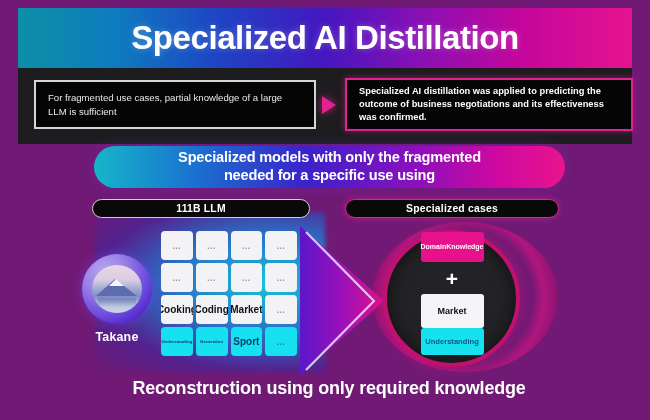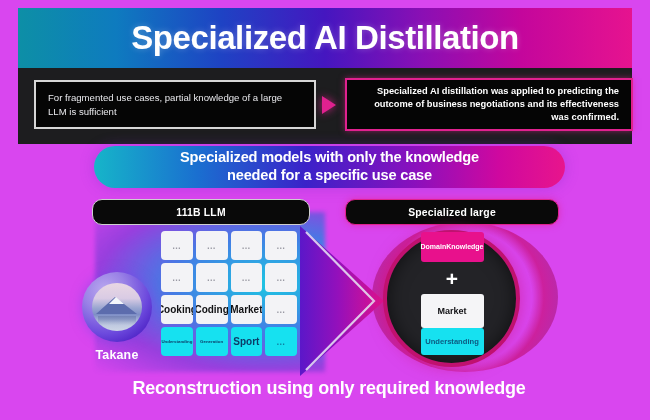--- a/index.html
+++ b/index.html
@@ -5,21 +5,21 @@
   * { box-sizing: border-box; margin: 0; padding: 0; }
   html, body {
     width: 650px; height: 420px;
     background: #000;
     font-family: "Liberation Sans", sans-serif;
     overflow: hidden;
   }
   #slide {
     position: relative;
     width: 650px; height: 420px;
-    background: #d946ef;
+    background: #701a75;
     overflow: hidden;
   }
 
   
   .title-band {
     position: absolute;
     left: 18px; top: 8px;
     width: 614px; height: 60px;
     background: linear-gradient(90deg,
         #0d8fa6 0%, #0e7bbf 16%, #1e43c4 33%,
@@ -66,21 +66,20 @@
     left: 345px; top: 78px;
     width: 288px; height: 53px;
     border: 2px solid #e0218f;
     box-shadow: 0 0 6px rgba(224,33,143,0.55);
   }
   .callout-right .txt {
     color: #ffffff;
     font-size: 9.3px;
     line-height: 1.42;
     font-weight: 700;
-    text-align: right;
   }
   .arrow-small {
     position: absolute;
     left: 322px; top: 96px;
     width: 0; height: 0;
     border-top: 9px solid transparent;
     border-bottom: 9px solid transparent;
     border-left: 14px solid #e0218f;
     filter: drop-shadow(0 0 4px rgba(224,33,143,0.8));
   }
@@ -124,21 +123,21 @@
     width: 186px; height: 150px;
     border-radius: 50%;
     background: radial-gradient(circle at 50% 50%,
         rgba(0,0,0,0) 56%, rgba(200,20,130,0.75) 66%,
         rgba(140,10,95,0.45) 82%, rgba(0,0,0,0) 100%);
   }
 
   
   .label-pill {
     position: absolute;
-    height: 26px;
+    height: 19px;
     border-radius: 10px;
     display: flex;
     align-items: center;
     justify-content: center;
     background: #090909;
   }
   .label-llm {
     left: 92px; top: 199px; width: 218px;
     border: 1.4px solid #cfcfcf;
   }
@@ -150,21 +149,21 @@
   .label-pill .txt {
     color: #ffffff;
     font-size: 10.4px;
     font-weight: 700;
     letter-spacing: 0.2px;
   }
 
   
   .takane-wrap {
     position: absolute;
-    left: 78px; top: 272px;
+    left: 78px; top: 254px;
     width: 78px; height: 95px;
     text-align: center;
   }
   .sphere {
     position: relative;
     width: 70px; height: 70px;
     margin: 0 auto;
     border-radius: 50%;
     background: radial-gradient(circle at 32% 26%,
         #b9a8ef 0%, #9a82e6 30%, #6c49dd 62%, #4b1fc4 85%, #3a12a8 100%);
@@ -314,33 +313,33 @@
   </div>
 
   <div class="arrow-small"></div>
 
   <div class="callout callout-right">
     <div class="txt">Specialized AI distillation was applied to predicting the outcome of business negotiations and its effectiveness was confirmed.</div>
   </div>
 
   <div class="pill-banner">
     <div class="txt">
-      <span>Specialized models with only the knowledge</span><br>
-      <span>needed for a specific use case</span>
+      <span>Specialized models with only the fragmented</span><br>
+      <span>needed for a specific use using</span>
     </div>
   </div>
 
   <div class="glow-left"></div>
   <div class="glow-right"></div>
 
   <div class="label-pill label-llm">
     <div class="txt">111B LLM</div>
   </div>
   <div class="label-pill label-spec">
-    <div class="txt">Specialized large</div>
+    <div class="txt">Specialized cases</div>
   </div>
 
   <div class="takane-wrap">
     <div class="sphere">
       <div class="sphere-photo">
         <div class="mtn"></div>
         <div class="mtn-snow"></div>
         <div class="mtn-refl"></div>
       </div>
     </div>

